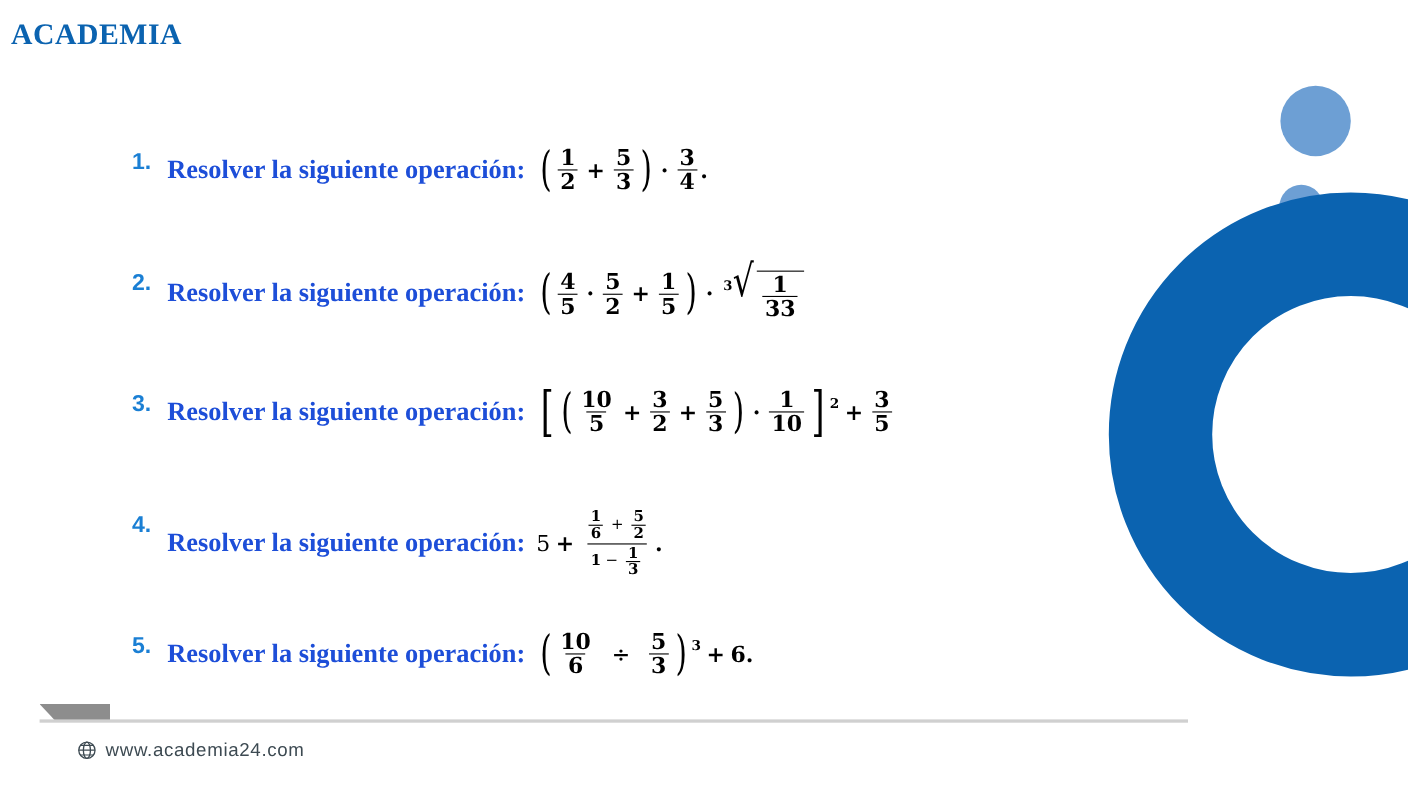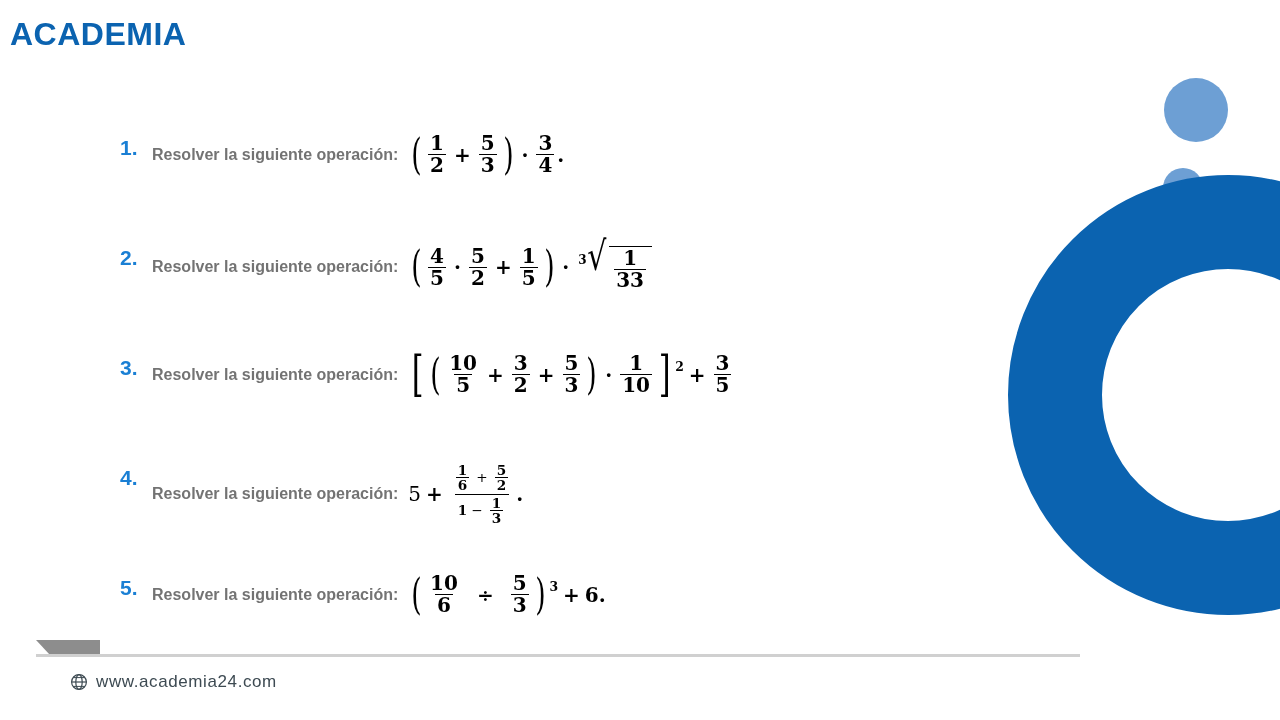--- a/index.html
+++ b/index.html
@@ -21,25 +21,26 @@
   
   .logo {
     position: absolute;
     left: 10px;
     top: 18px;
     display: flex;
     align-items: center;
     gap: 10px;
   }
   .logo-text {
-    font-size: 32px;
+    font-size: 27px;
     font-weight: bold;
     color: #0b63b0;
     letter-spacing: 0.5px;
     line-height: 1;
+    font-family: Liberation Serif, serif;
   }
   .logo-mark {
     position: relative;
     width: 76px;
     height: 76px;
   }
   .logo-mark svg { display: block; }
 
   
   .deco-big {
@@ -90,24 +91,25 @@
     flex: 0 0 32px;
     line-height: 30px;
   }
   .item-body {
     display: flex;
     align-items: center;
     flex: 1 1 auto;
     line-height: 30px;
   }
   .item-label {
-    font-size: 16px;
-    font-weight: bold;
-    color: #737373;
+    font-size: 24px;
+    font-weight: bold;
+    color: #1d4ed8;
     white-space: nowrap;
+    font-family: Liberation Serif, serif;
   }
   .math {
     font-family: "DejaVu Serif", serif;
     font-size: 20px;
     color: #000;
     margin-left: 10px;
     display: inline-flex;
     align-items: center;
     white-space: nowrap;
   }

